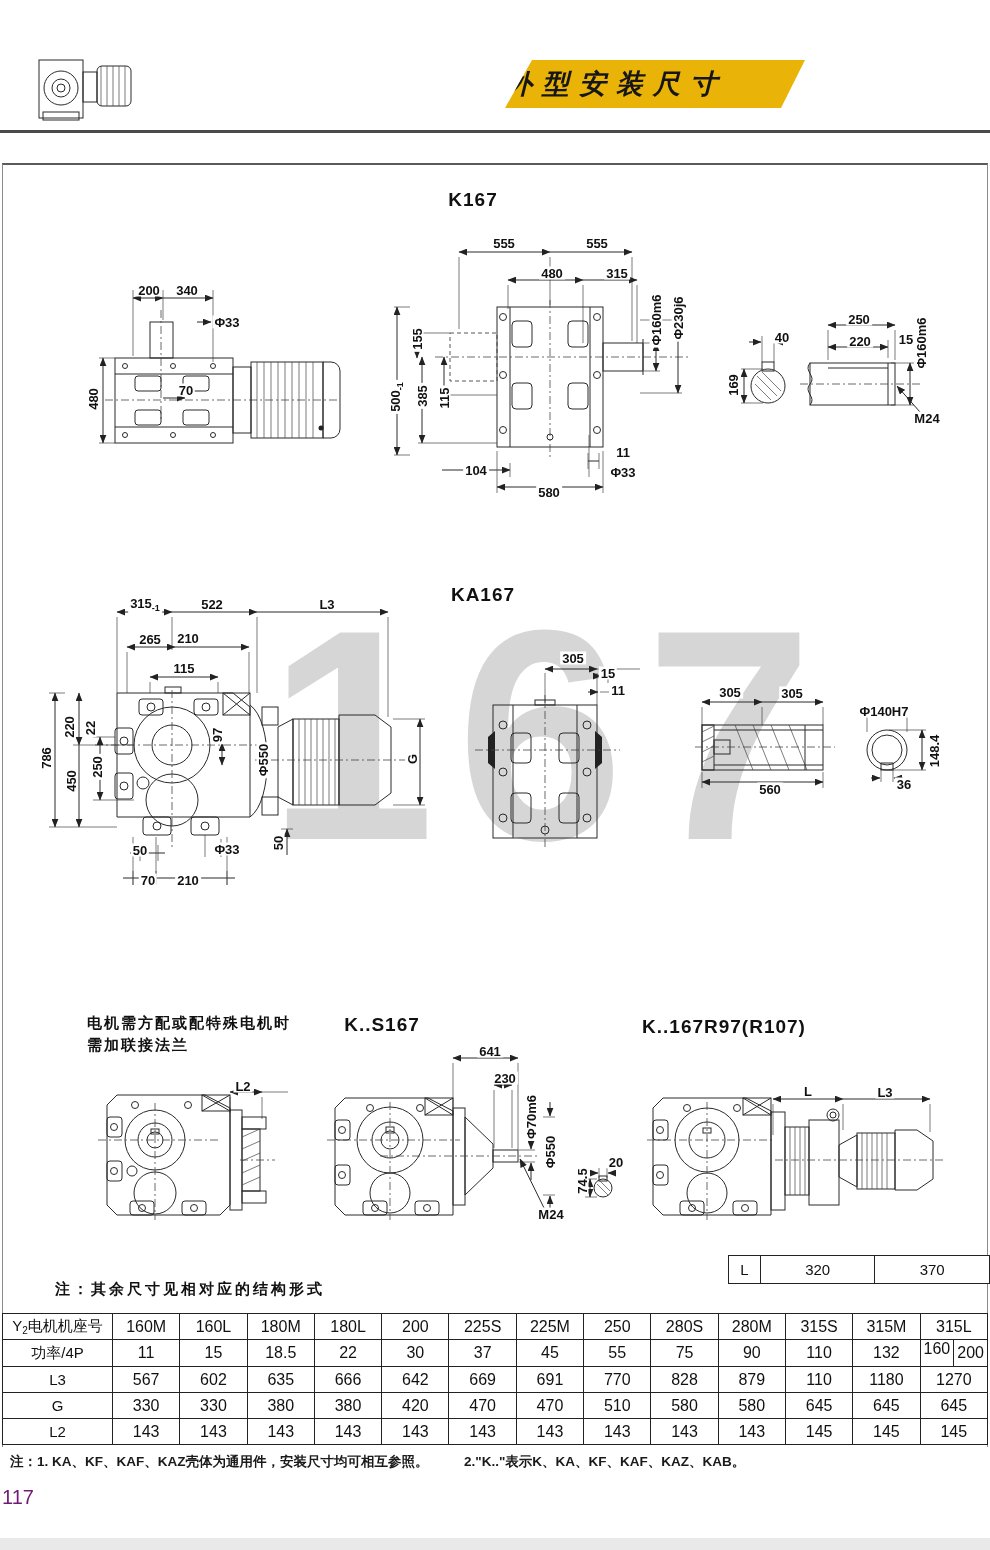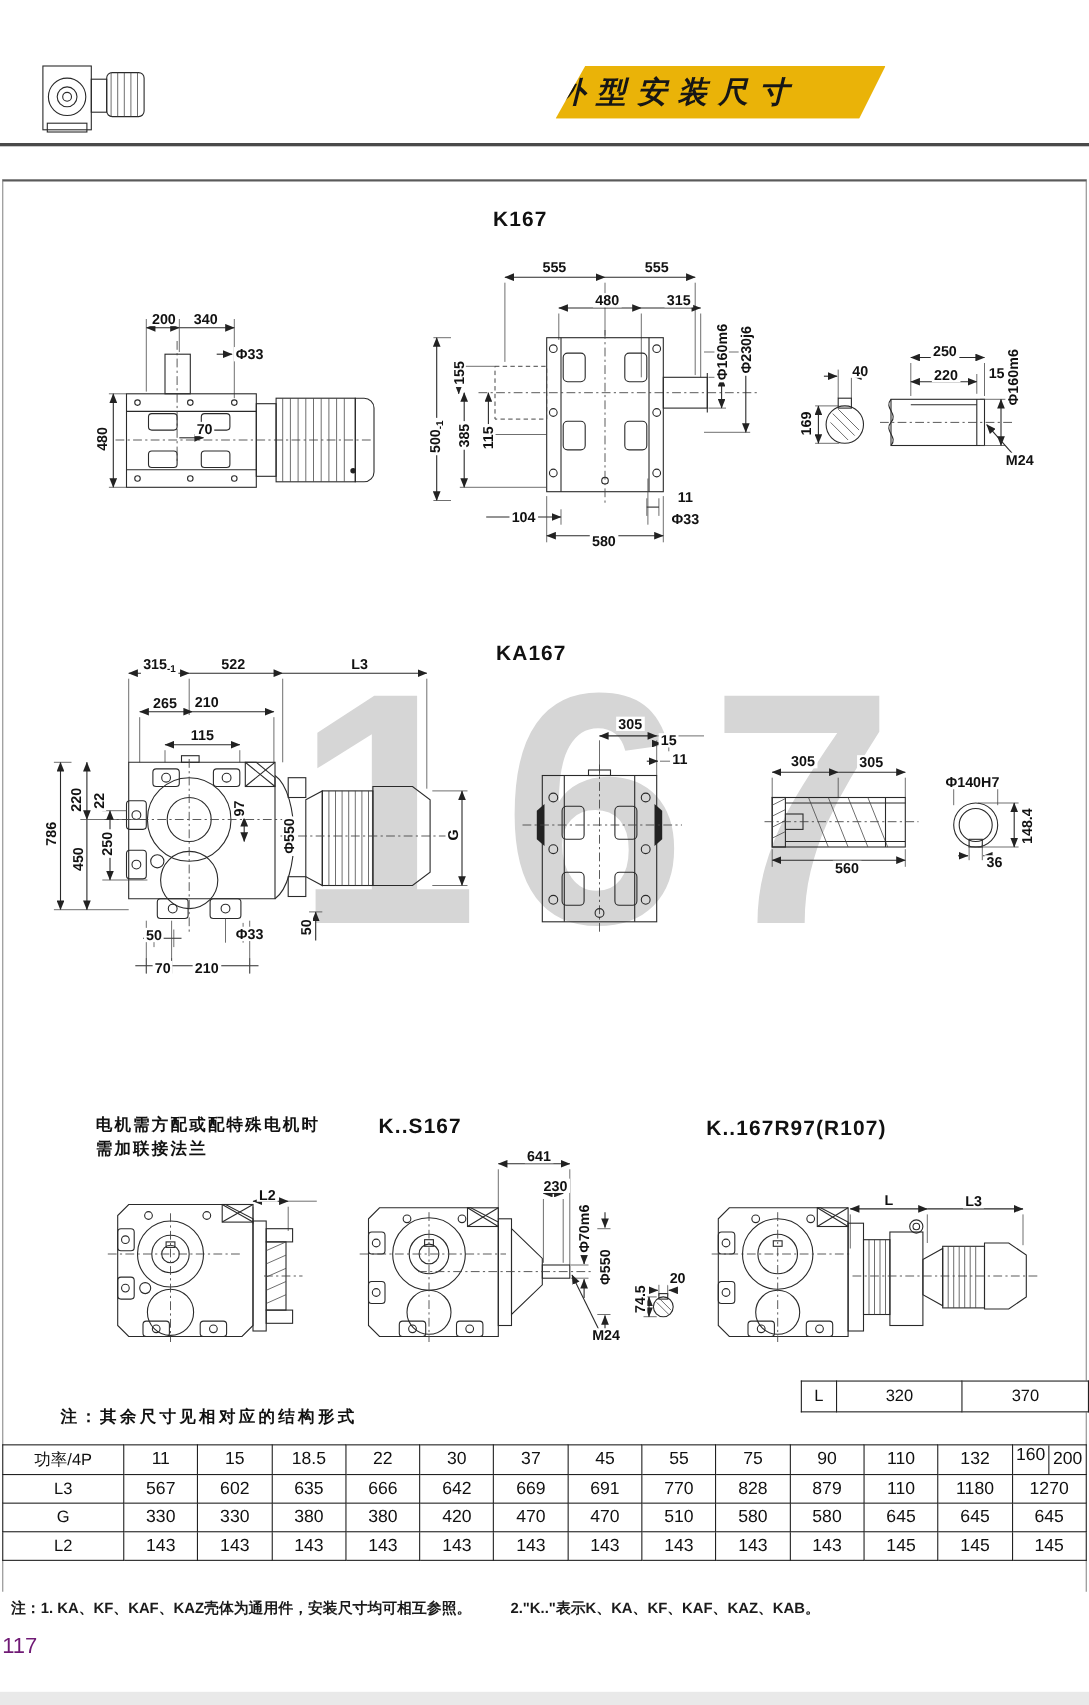--- a/index.html
+++ b/index.html
@@ -595,20 +595,36 @@
       <col>
       <col>
       <col>
       <col>
       <col>
       <col>
       <col>
       <col>
   </colgroup>
   <tbody>
+      <tr>
+    <th><span>Y</span><span class="sub2">2</span><span>电机机座号</span></th>
+    <td>160M</td>
+    <td>160L</td>
+    <td>180M</td>
+    <td>180L</td>
+    <td>200</td>
+    <td>225S</td>
+    <td>225M</td>
+    <td>250</td>
+    <td>280S</td>
+    <td>280M</td>
+    <td>315S</td>
+    <td>315M</td>
+    <td>315L</td>
+  </tr>
   <tr>
     <th>功率/4P</th>
     <td>11</td>
     <td>15</td>
     <td>18.5</td>
     <td>22</td>
     <td>30</td>
     <td>37</td>
     <td>45</td>
     <td>55</td>

